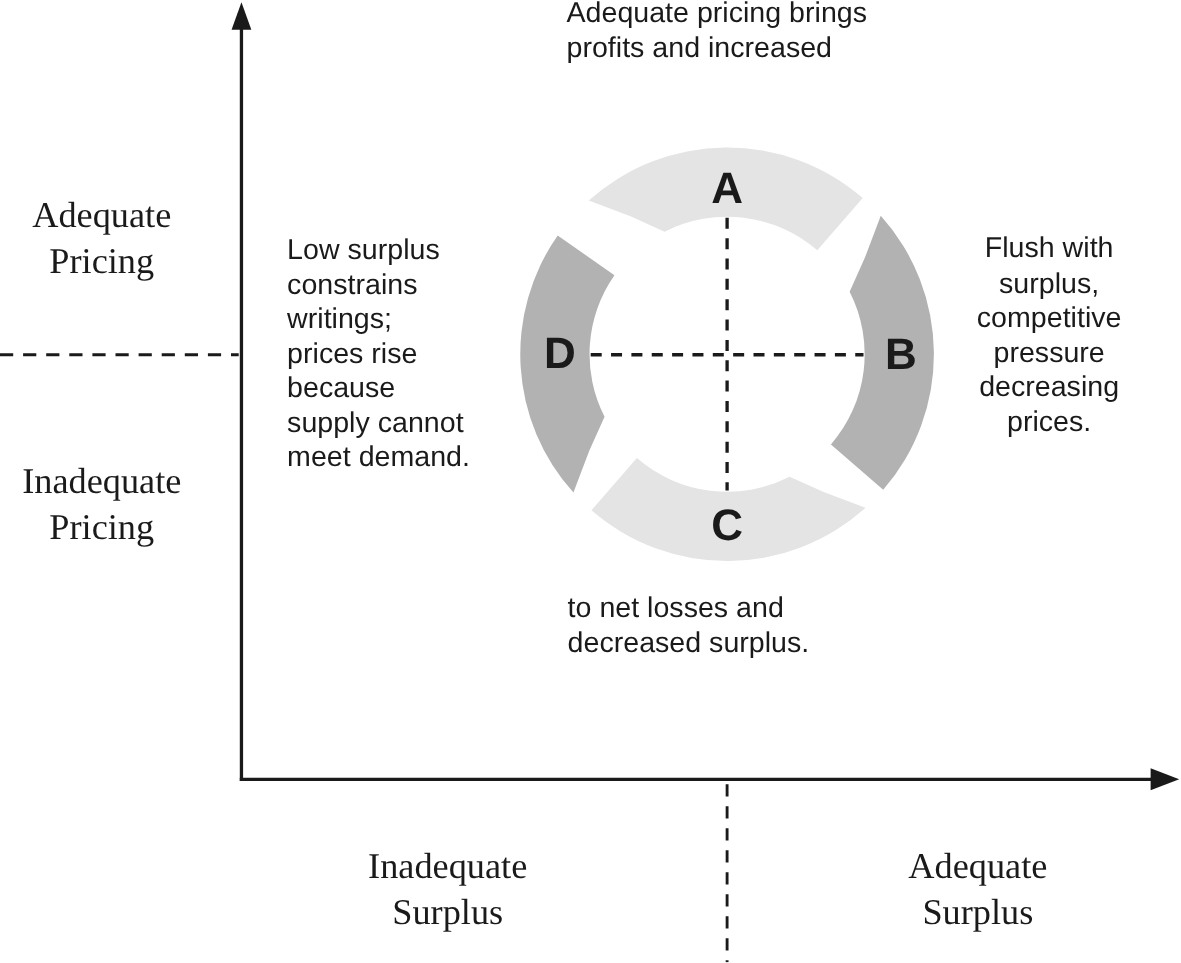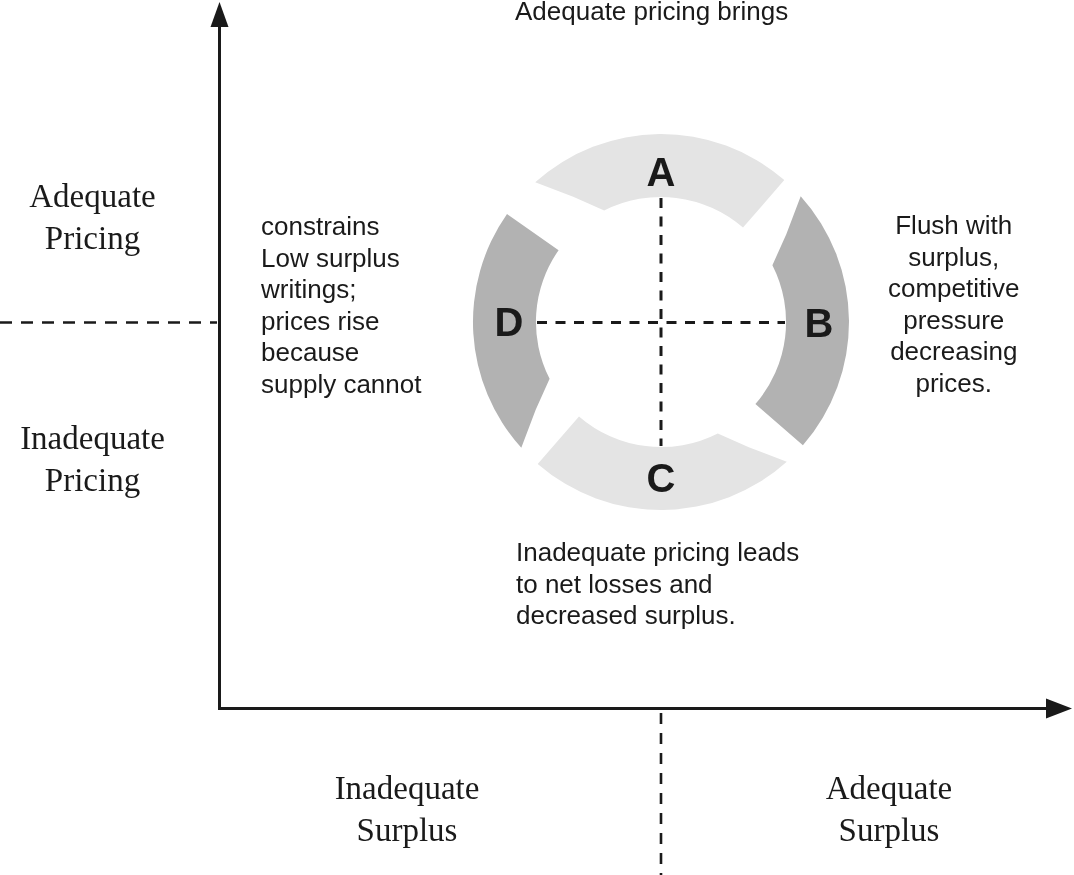--- a/index.html
+++ b/index.html
@@ -85,42 +85,43 @@
     <div>Inadequate</div>
     <div>Surplus</div>
   </div>
   <div class="axis-label" style="left:769px; top:767px; width:240px;">
     <div>Adequate</div>
     <div>Surplus</div>
   </div>
 
   <div class="annotation" style="left:515px; top:-4px;">
     <div>Adequate pricing brings</div>
+    <div>profits and increased</div>
   </div>
 
   <div class="annotation" style="left:888px; top:210px;text-align:center;">
     <div>Flush with</div>
     <div>surplus,</div>
     <div>competitive</div>
     <div>pressure</div>
     <div>decreasing</div>
     <div>prices.</div>
   </div>
 
   <div class="annotation" style="left:261px; top:211px;">
+    <div>Low surplus</div>
     <div>constrains</div>
-    <div>Low surplus</div>
     <div>writings;</div>
     <div>prices rise</div>
     <div>because</div>
     <div>supply cannot</div>
+    <div>meet demand.</div>
   </div>
 
   <div class="annotation" style="left:516px; top:537px;">
-    <div>Inadequate pricing leads</div>
     <div>to net losses and</div>
     <div>decreased surplus.</div>
   </div>
 
   <div class="seg-letter" style="left:661px; top:172px;">A</div>
   <div class="seg-letter" style="left:819px; top:323px;">B</div>
   <div class="seg-letter" style="left:661px; top:478px;">C</div>
   <div class="seg-letter" style="left:509px; top:322px;">D</div>
 
 </div>

